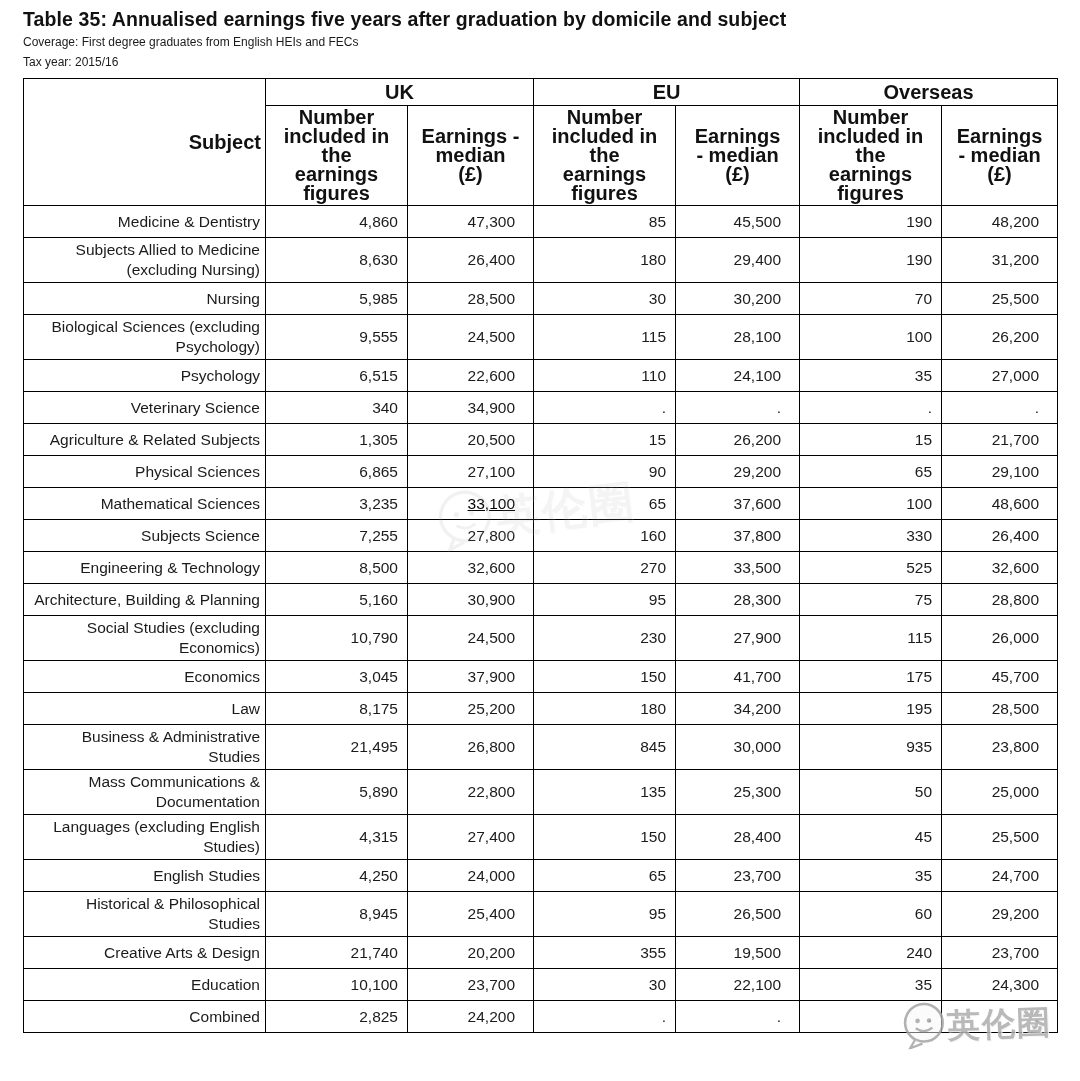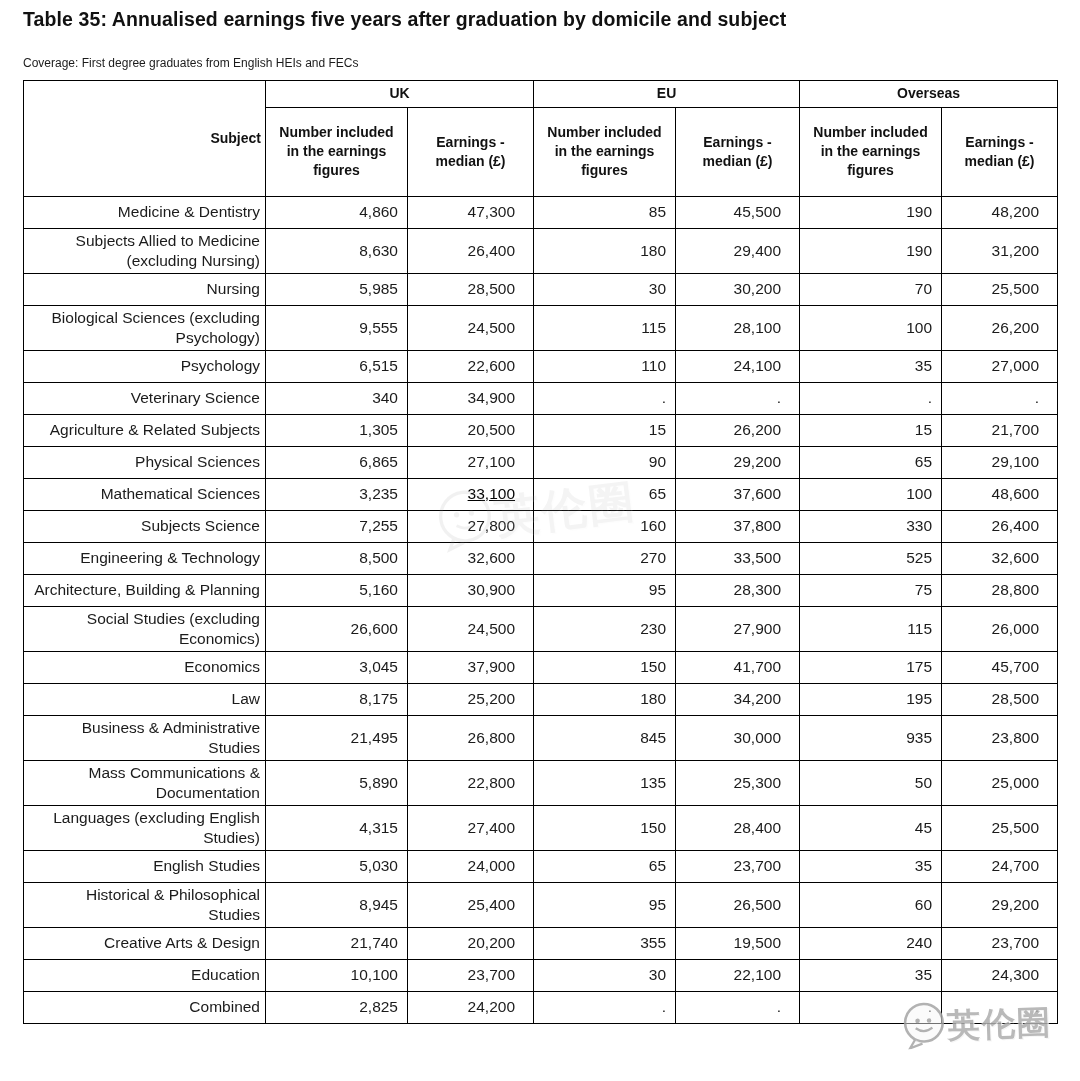--- a/index.html
+++ b/index.html
@@ -9,38 +9,38 @@
     color: #1b1b1b;
     font-family: "Liberation Sans", sans-serif;
     position: relative;
     overflow: hidden;
   }
   .page { padding: 5px 23px 0 23px; }
   .title {
     font-size: 19.5px;
     font-weight: bold;
     letter-spacing: 0.1px;
-    margin: 3px 0 23px 0;
+    margin: 3px 0 2px 0;
     color: #111;
   }
   .meta-line { font-size: 12px; line-height: 19.5px; color: #1b1b1b; }
 
   table.earnings {
     border-collapse: collapse;
     table-layout: fixed;
     width: 1034px;
     margin-top: 6px;
     background: #fff;
   }
   table.earnings th, table.earnings td {
     border: 1.5px solid #000;
     overflow: hidden;
   }
   thead th {
-    font-size: 14px;
+    font-size: 20px;
     font-weight: bold;
     text-align: center;
     vertical-align: middle;
     line-height: 19px;
     color: #111;
   }
   tr.group-row th { height: 24px; padding: 1px 4px; }
   tr.subhead-row th { height: 84px; padding: 2px 13px; margin-top: 40px; }
   th.subject-head { padding: 2px 6px; text-align: right; }
   tbody td {
@@ -84,20 +84,21 @@
 </style>
 </head>
 <body>
 
 <div class="page">
 
   <div class="title">Table 35: Annualised earnings five years after graduation by domicile and subject</div>
 
   <div>
     <div class="meta-line">Coverage: First degree graduates from English HEIs and FECs</div>
+    <div class="meta-line">Tax year: 2015/16</div>
   </div>
 
   <table class="earnings">
     <colgroup>
       <col style="width:242px">
         <col style="width:142px">
         <col style="width:126px">
       <col style="width:142px">
         <col style="width:124px">
         <col style="width:142px">
@@ -223,21 +224,21 @@
           <td class="subject">Architecture, Building &amp; Planning</td>
           <td class="num">5,160</td>
           <td class="num earn">30,900</td>
           <td class="num">95</td>
           <td class="num earn">28,300</td>
           <td class="num">75</td>
           <td class="num earn">28,800</td>
         </tr>
         <tr>
           <td class="subject">Social Studies (excluding Economics)</td>
-          <td class="num">26,600</td>
+          <td class="num">10,790</td>
           <td class="num earn">24,500</td>
           <td class="num">230</td>
           <td class="num earn">27,900</td>
           <td class="num">115</td>
           <td class="num earn">26,000</td>
         </tr>
         <tr>
           <td class="subject">Economics</td>
           <td class="num">3,045</td>
           <td class="num earn">37,900</td>
@@ -277,21 +278,21 @@
           <td class="subject">Languages (excluding English Studies)</td>
           <td class="num">4,315</td>
           <td class="num earn">27,400</td>
           <td class="num">150</td>
           <td class="num earn">28,400</td>
           <td class="num">45</td>
           <td class="num earn">25,500</td>
         </tr>
         <tr>
           <td class="subject">English Studies</td>
-          <td class="num">5,030</td>
+          <td class="num">4,250</td>
           <td class="num earn">24,000</td>
           <td class="num">65</td>
           <td class="num earn">23,700</td>
           <td class="num">35</td>
           <td class="num earn">24,700</td>
         </tr>
         <tr>
           <td class="subject">Historical &amp; Philosophical Studies</td>
           <td class="num">8,945</td>
           <td class="num earn">25,400</td>

